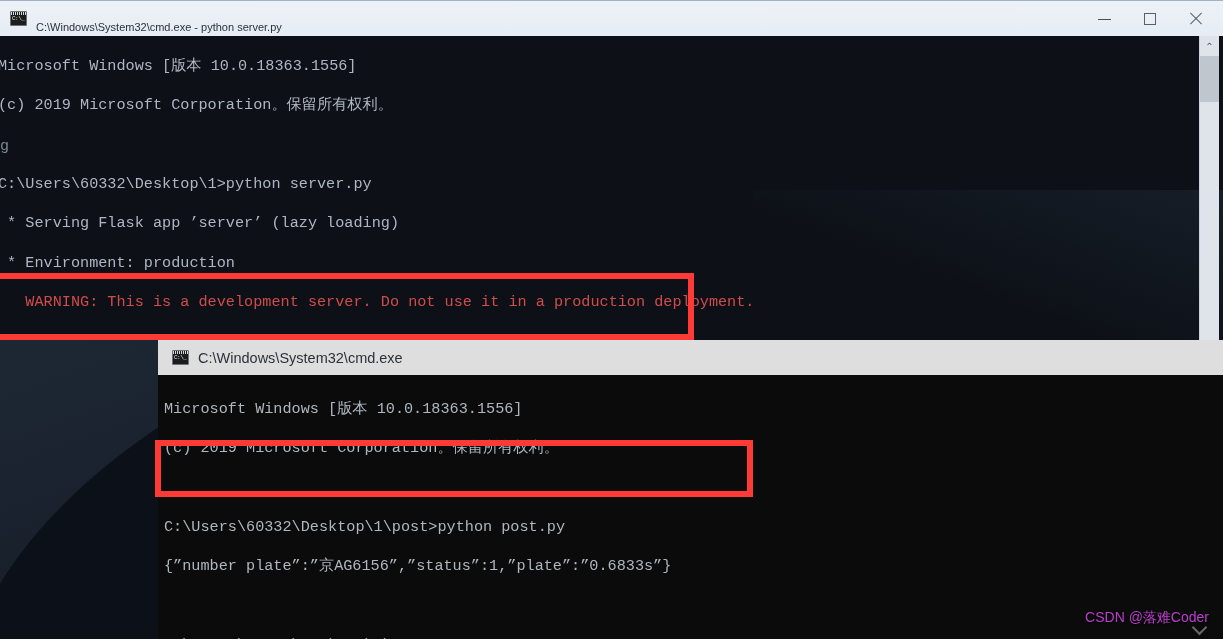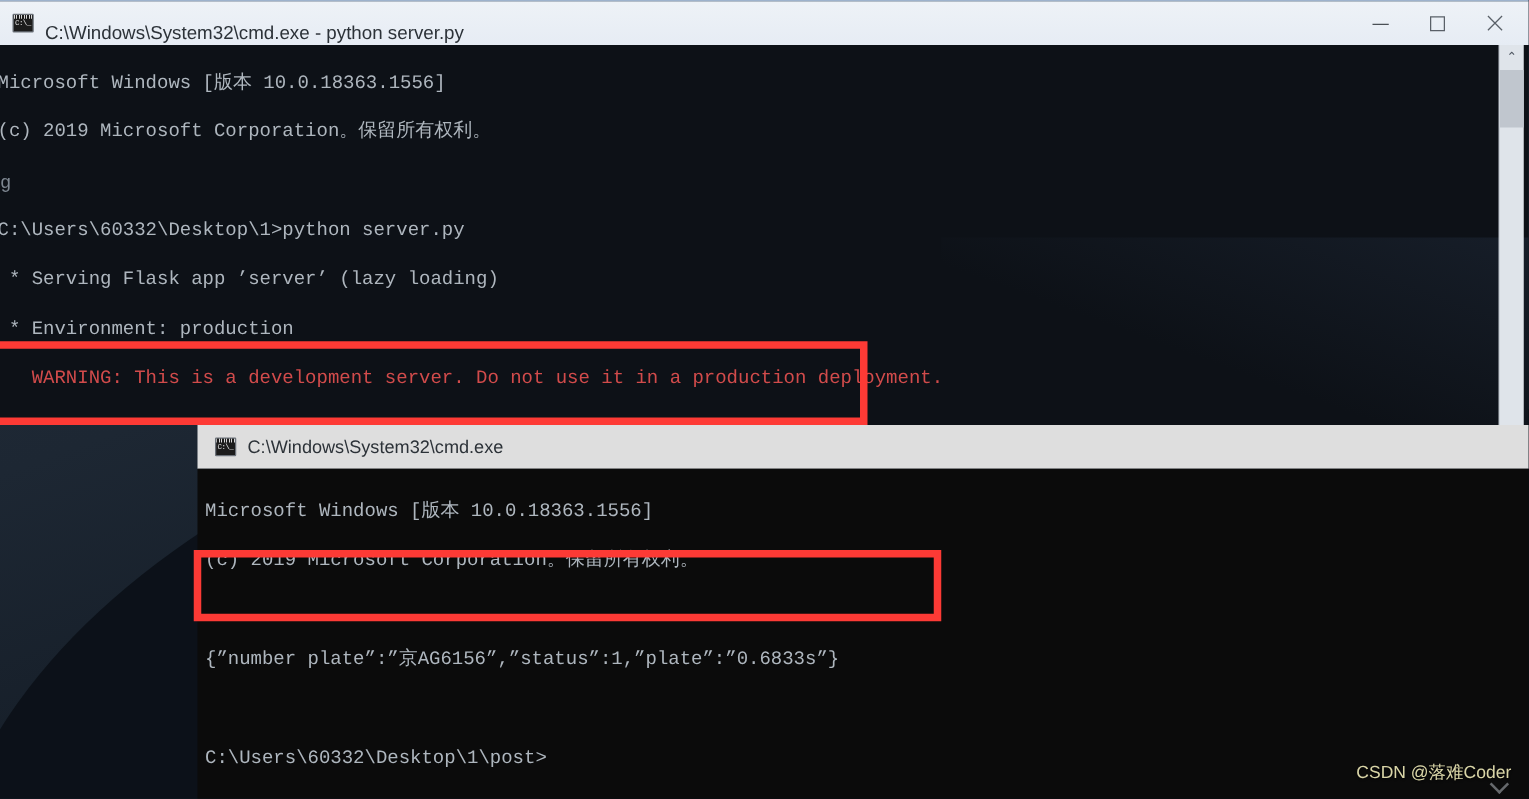--- a/index.html
+++ b/index.html
@@ -111,21 +111,21 @@
     background: repeating-linear-gradient(90deg,#d8d8d8 0 1px, #1c1c1c 1px 2px);
   }
   #win1 .titlebar .cmd-icon::after {
     content: "C:\\_";
     position: absolute; left: 1px; top: 3px;
     font-family: "Liberation Mono", monospace;
     font-size: 6px; color: #e8e8e8; line-height: 8px;
     letter-spacing: -.5px;
   }
   #win1 .title-text {
-    font-size: 15px;
+    font-size: 11px;
     color: #2c3238;
     white-space: nowrap;
     margin-top: 16px;
   }
   .wincontrols {
     position: absolute; right: 4px; top: 0;
     height: 36px; display: flex;
   }
   .wincontrols .wc {
     width: 46px; height: 36px;
@@ -235,21 +235,21 @@
     border: 6px solid #fd3a35;
     pointer-events: none;
   }
   #redbox1 { left: -6px;  top: 273px; width: 700px;  height: 67px; }
   #redbox2 { left: 155px; top: 440px; width: 598px;  height: 57px; }
 
   
   #watermark {
     position: absolute;
     right: 14px; bottom: 12px;
-    color: #fef9c3;
+    color: #d946ef;
     font-size: 14px;
     opacity: .85;
     text-shadow: 0 1px 2px rgba(0,0,0,.9);
   }
   #wm-chevron {
     position: absolute;
     right: 18px; bottom: 6px;
     width: 11px; height: 11px;
     border-right: 2px solid #8d9196;
     border-bottom: 2px solid #8d9196;
@@ -397,20 +397,21 @@
   <div id="win2">
     <div class="titlebar">
       <span class="cmd-icon"></span>
       <span class="title-text">C:\Windows\System32\cmd.exe</span>
     </div>
     <div class="console">
       <div class="term">
 <span class="dim" style="display: block; min-height: 19.7px;">Microsoft Windows [版本 10.0.18363.1556]</span>
 <span class="dim" style="display: block; min-height: 19.7px;">(c) 2019 Microsoft Corporation。保留所有权利。</span>
 <span style="display: block; min-height: 19.7px;"></span>
+<span class="dim" style="display: block; min-height: 19.7px;">C:\Users\60332\Desktop\1\post&gt;python post.py</span>
 <span class="dim" style="display: block; min-height: 19.7px;">{”number plate”:”京AG6156”,”status”:1,”plate”:”0.6833s”}</span>
 <span style="display: block; min-height: 19.7px;"></span>
 <span class="dim" style="display: block; min-height: 19.7px;">C:\Users\60332\Desktop\1\post&gt;</span>
       </div>
     </div>
   </div>
 
   <div class="redbox" id="redbox1" style="border-color: rgb(253, 58, 53);"></div>
   <div class="redbox" id="redbox2" style="border-color: rgb(253, 58, 53);"></div>
 

